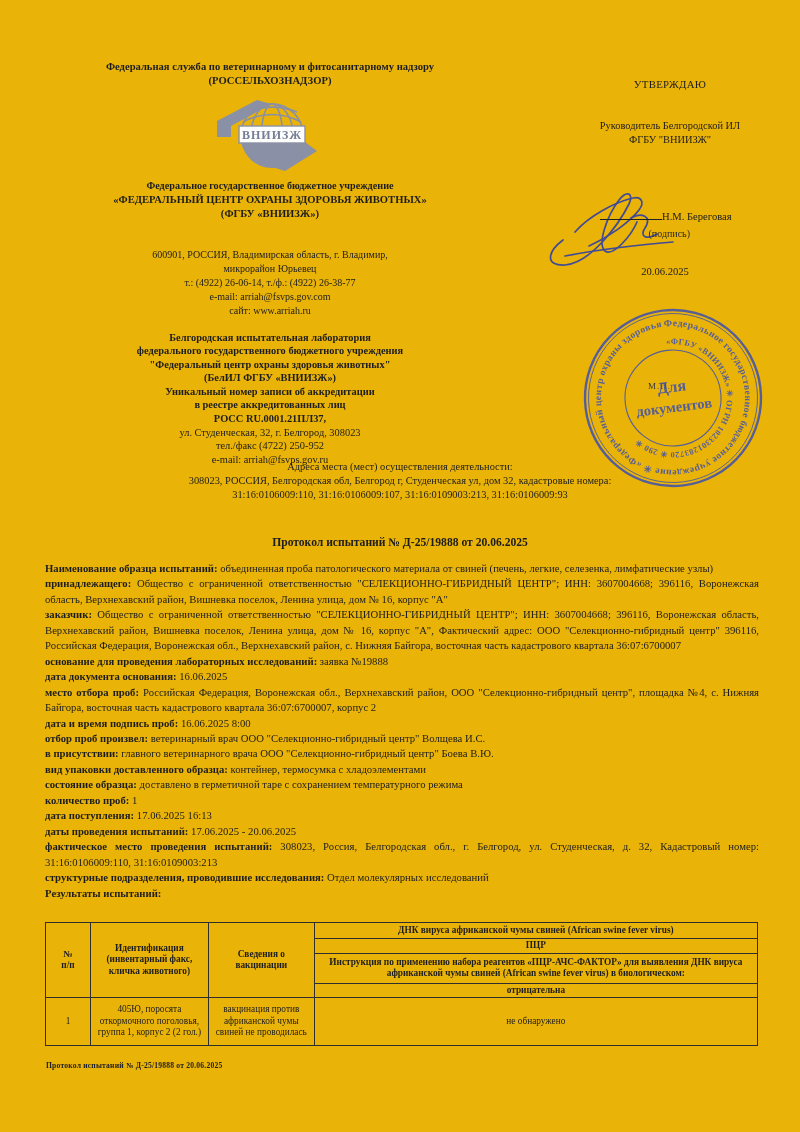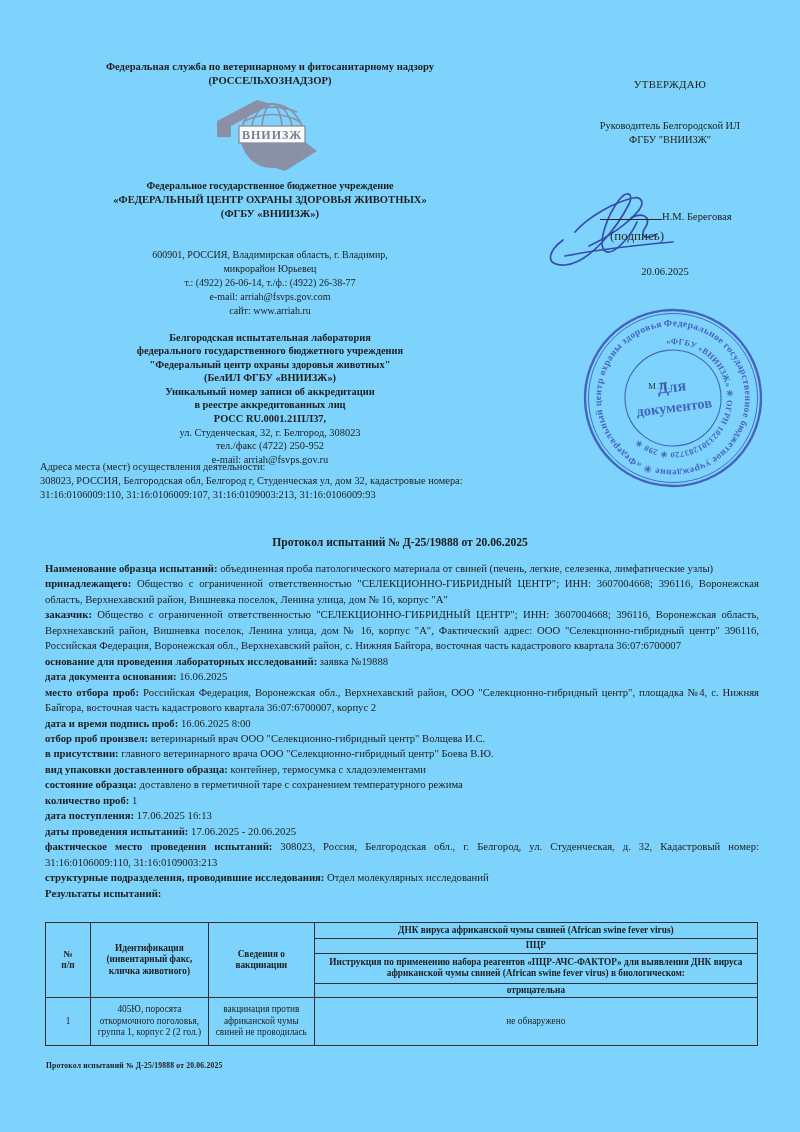--- a/index.html
+++ b/index.html
@@ -1,21 +1,21 @@
 <!DOCTYPE html>
 <html><head>
 <meta charset="utf-8">
 <style>
   * { box-sizing: border-box; margin: 0; padding: 0; }
   html,body { background:#ffffff; }
   .page {
     position: relative;
     width: 800px; height: 1132px;
     margin: 0 auto;
-    background: #7dd3fc;
+    background: #eab308;
     font-family: "Liberation Serif", serif;
     color: #1d1d1d;
     overflow: hidden;
   }
   
   .center-col { position:absolute; left:52px; top:60px; width:436px; text-align:center; }
   .agency { font-weight:bold; font-size:10.6px; line-height:14px; }
   .logo-wrap { margin:5px auto 2px auto; width:130px; height:84px; }
   .inst-type { font-weight:bold; font-size:10.2px; line-height:13.5px; margin-top:1px; }
   .inst-name { font-weight:bold; font-size:10.6px; line-height:14px; }
@@ -23,27 +23,27 @@
   .addr-block { margin-top:27px; font-size:10px; line-height:14px; }
   .lab-block { margin-top:13px; font-size:10.4px; line-height:13.6px; }
   .lab-block .b { font-weight:bold; }
   
   .right-col { position:absolute; left:553px; top:78px; width:234px; text-align:center; }
   .approve { font-weight:normal; font-size:10.8px; letter-spacing:.3px; }
   .approver { margin-top:29px; font-size:10.4px; line-height:14px; }
   .sig-area { position:absolute; left:545px; top:178px; width:180px; height:92px; }
   .sig-name-line { position:absolute; left:600px; top:210px; width:190px; font-size:10.6px; text-align:left; }
   .sig-underline { display:inline-block; width:62px; border-bottom:1px solid #222; height:10px; }
-  .sig-caption { position:absolute; left:610px; top:228px; width:80px; font-size:13px; text-align:left; color:#2a2a2a; }
+  .sig-caption { position:absolute; left:610px; top:228px; width:80px; font-size:10px; text-align:right; color:#2a2a2a; }
   .approve-date { position:absolute; left:600px; top:266px; width:130px; font-size:10.6px; text-align:center; }
   
   .stamp { position:absolute; left:573px; top:300px; width:200px; height:196px; transform:rotate(-7deg); opacity:.85; }
   .mp-mark { position:absolute; left:648px; top:381px; font-size:9px; color:#33383f; letter-spacing:1px; }
   
-  .addresses { position:absolute; left:40px; top:460px; width:720px; font-size:10.4px; line-height:14px; }
+  .addresses { position:absolute; left:40px; top:460px; width:720px; text-align:center; font-size:10.4px; line-height:14px; }
   
   .title { position:absolute; left:40px; top:536px; width:720px; text-align:center; font-weight:bold; font-size:11.6px; }
   
   .body-block { position:absolute; left:45px; top:561px; width:714px; font-size:10.7px; line-height:15.45px; text-align:justify; }
   .body-block p { margin:0; }
   .body-block b { font-weight:bold; }
   
   .rtable { position:absolute; left:45px; top:922px; width:713px; border-collapse:collapse; font-size:9.3px; line-height:11.6px; text-align:center; }
   .rtable td, .rtable th { border:1px solid #2f2f2f; padding:1px 3px; vertical-align:middle; font-weight:normal; }
   .rtable .hd { font-weight:bold; }

